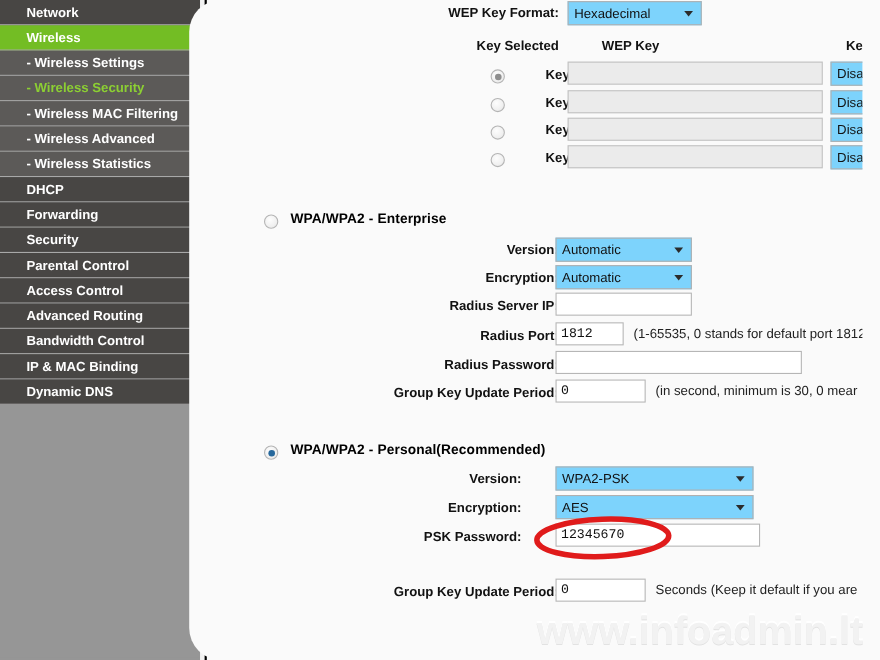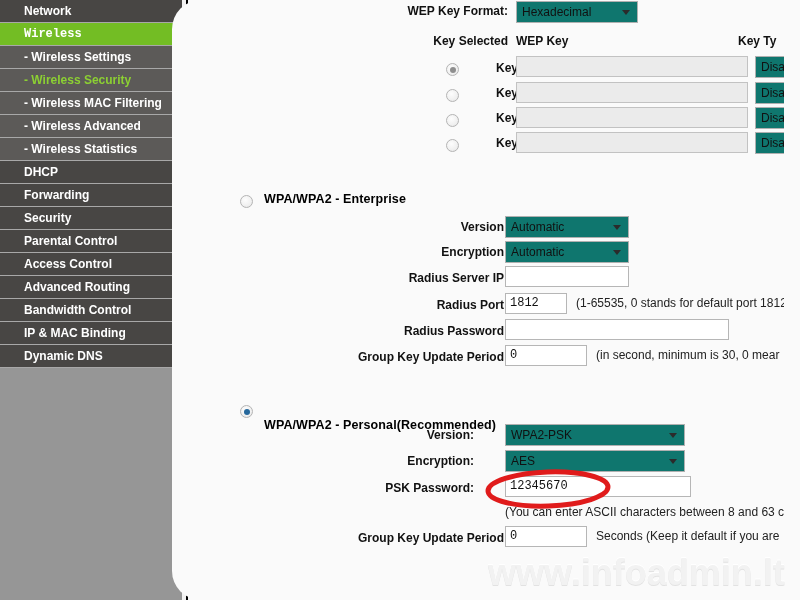--- a/index.html
+++ b/index.html
@@ -47,21 +47,20 @@
     overflow: hidden;
     letter-spacing: 0px;
   }
   .nav-item.sub {
     background: #5c5a58;
     padding-left: 24px;
   }
   .nav-item.active {
     background: #73bd24;
     color: #ffffff;
-    font-family: Liberation Mono, monospace;
   }
   .nav-item.sub-active {
     color: #8ccf33;
   }
   #sidebar-filler {
     background: #969696;
     width: 100%;
     height: 230px;
   }
 
@@ -98,20 +97,21 @@
     color: #111111;
     white-space: nowrap;
   }
   .lbl-plain {
     position: absolute;
     text-align: left;
     font-size: 12px;
     font-weight: bold;
     color: #111111;
     white-space: nowrap;
+    margin-left: 31px;
   }
   .hint {
     position: absolute;
     font-size: 12px;
     color: #222222;
     white-space: nowrap;
   }
   .section-title {
     position: absolute;
     font-size: 12.5px;
@@ -139,21 +139,21 @@
     background: #ebebeb;
     border: 1px solid #c2c2c2;
     color: #777777;
   }
 
   
   .sel {
     position: absolute;
     box-sizing: border-box;
     border: 1px solid #b0b0b0;
-    background: #0f766e;
+    background: #7dd3fc;
     height: 22px;
     font-size: 12px;
     color: #111111;
     line-height: 20px;
     padding-left: 5px;
     overflow: hidden;
     white-space: nowrap;
   }
   .sel .arrow {
     position: absolute;
@@ -304,37 +304,36 @@
     <div class="hint" style="left:404px; top:296px;">(1-65535, 0 stands for default port 1812</div>
 
     <div class="lbl" style="left:150px; top:324px; width:186px;">Radius Password:</div>
     <div class="txt" style="left:333px; top:319px; width:224px;"></div>
 
     <div class="lbl" style="left:110px; top:350px; width:226px;">Group Key Update Period:</div>
     <div class="txt" style="left:333px; top:345px; width:82px;">0</div>
     <div class="hint" style="left:424px; top:348px;">(in second, minimum is 30, 0 mear</div>
 
     <div class="radio checked-blue" style="left:68px; top:405px;"></div>
-    <div class="section-title" style="left:92px; top:402px;margin-top:16px;">WPA/WPA2 - Personal(Recommended)</div>
+    <div class="section-title" style="left:92px; top:402px;">WPA/WPA2 - Personal(Recommended)</div>
 
     <div class="lbl" style="left:150px; top:428px; width:152px;">Version:</div>
     <div class="sel" style="left:333px; top:424px; width:180px;">
       <span>WPA2-PSK</span>
       <span class="arrow"></span>
     </div>
 
     <div class="lbl" style="left:150px; top:454px; width:152px;">Encryption:</div>
     <div class="sel" style="left:333px; top:450px; width:180px;">
       <span>AES</span>
       <span class="arrow"></span>
     </div>
 
     <div class="lbl" style="left:150px; top:481px; width:152px;">PSK Password:</div>
     <div class="txt" style="left:333px; top:476px; width:186px;">12345670</div>
-    <div class="hint" style="left:333px; top:505px;">(You can enter ASCII characters between 8 and 63 c</div>
 
     <div class="lbl" style="left:110px; top:531px; width:226px;">Group Key Update Period:</div>
     <div class="txt" style="left:333px; top:526px; width:82px;">0</div>
     <div class="hint" style="left:424px; top:529px;">Seconds (Keep it default if you are</div>
 
   </div>
 
   <svg id="annot" viewBox="0 0 128 42">
     <ellipse cx="64" cy="21" rx="60" ry="17" fill="none" stroke="#e01b1b" stroke-width="5" transform="rotate(-2 64 21)"></ellipse>
   </svg>

